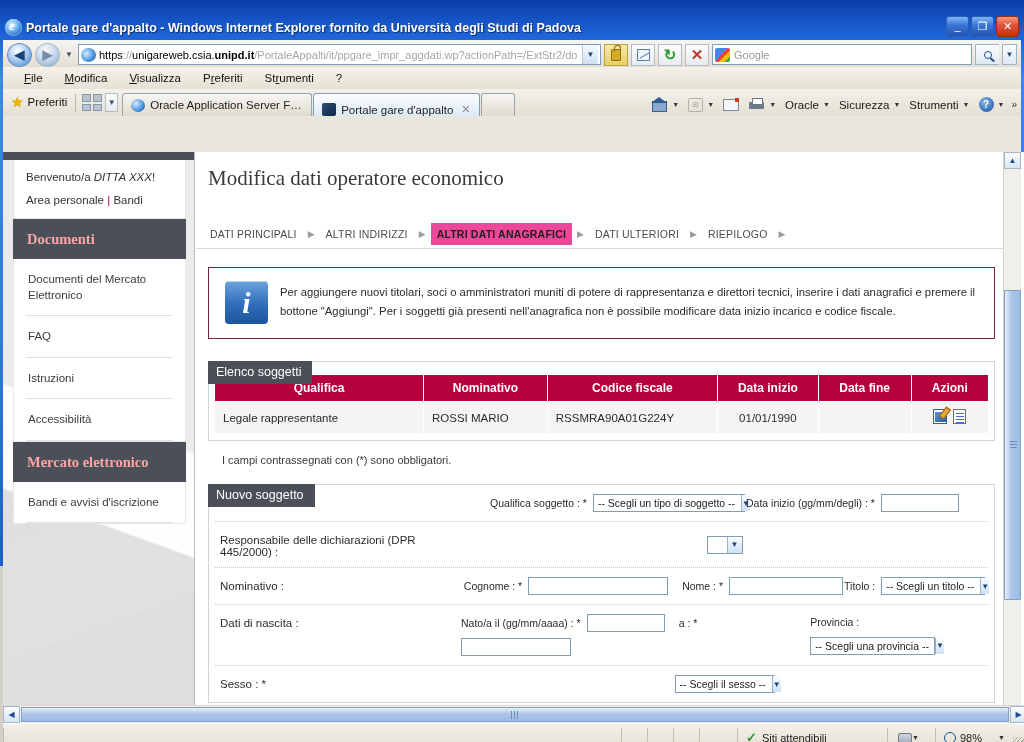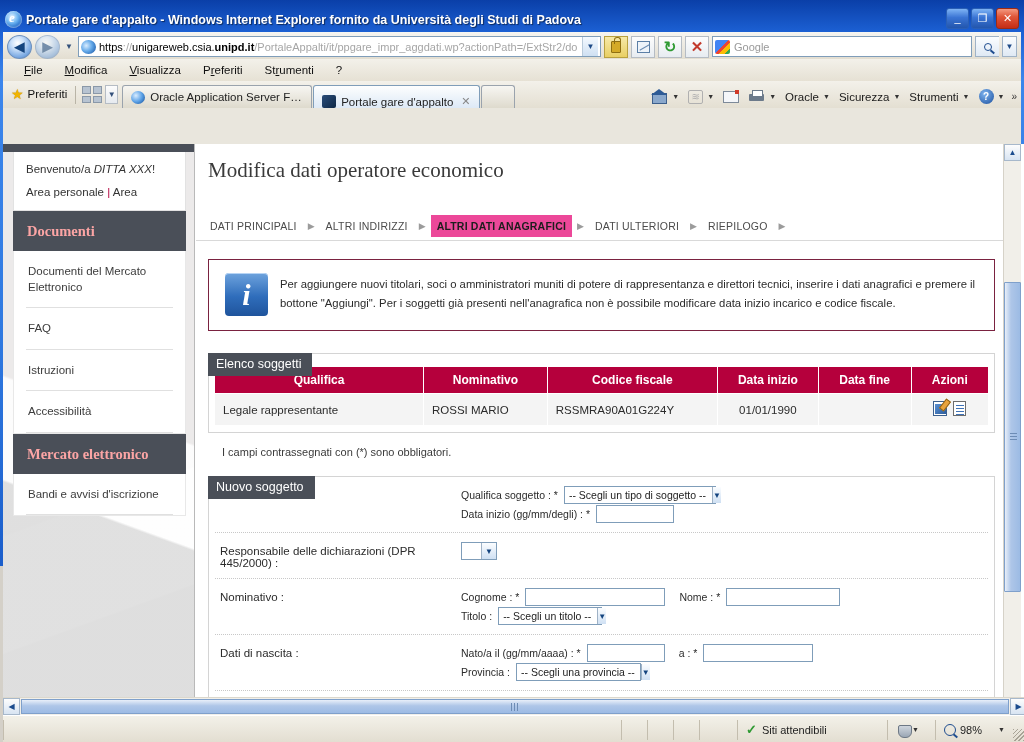--- a/index.html
+++ b/index.html
@@ -4,21 +4,21 @@
 <style>
   * { box-sizing: border-box; margin:0; padding:0; }
   html,body{
     width:1024px; height:742px; overflow:hidden;
     font-family:"Liberation Sans", sans-serif;
     background:#d4d0c8;
   }
   
   .win{ width:1024px; height:566px; position:relative;
         background:linear-gradient(to bottom,#0a3fa8 0%,#1d62d6 6%,#3c86ec 14%,#2f79e0 60%,#1b5ecb 100%);
-        padding:7px 3px 0 3px; }
+        padding:15px 3px 0 3px; }
   .titlebar{ height:25px; display:flex; align-items:center; position:relative; }
   .titlebar .ie-logo{ width:17px;height:17px;margin:0 4px 0 2px;border-radius:50%;
         background:radial-gradient(circle at 40% 35%,#e8f4ff 0%,#6fb6f2 40%,#1a63c4 75%,#0b3f8d 100%);
         box-shadow:inset 0 0 2px #fff; position:relative;}
   .titlebar .ie-logo:after{content:"e";position:absolute;left:4px;top:-1px;font:italic bold 13px "Liberation Serif",serif;color:#fff;}
   .title-text{ color:#fff; font-size:12.5px; font-weight:bold; text-shadow:1px 1px 1px rgba(0,0,0,.55); white-space:nowrap;}
   .wbtns{ position:absolute; right:2px; top:1px; display:flex; gap:2px;}
   .wbtn{ width:23px;height:21px;border:1px solid #2a5fb5;border-radius:3px;
          display:flex;align-items:center;justify-content:center;
          font-size:11px;color:#fff;font-family:"Liberation Sans",sans-serif;
@@ -170,21 +170,21 @@
   .ic-doc{ width:13px;height:15px;background:#fff;border:1px solid #6d6d6d;position:relative;display:inline-block;}
   .ic-doc:before{content:"";position:absolute;left:2px;top:3px;width:8px;height:1px;background:#3f72b6;
       box-shadow:0 3px 0 #3f72b6,0 6px 0 #3f72b6,0 9px 0 #3f72b6;}
 
   .reqnote{ font-size:11px;color:#3a3a3a;padding:13px 0 0 14px;}
 
   
   .frow{ display:flex;border-bottom:1px dotted #c8c8c8;padding:9px 0 9px 0;min-height:34px;}
   .frow:last-child{ border-bottom:none;}
   .flabel{ width:246px;flex:none;font-size:11.5px;color:#2b2b2b;padding-left:5px;padding-top:3px;}
-  .fctrl{ flex:1;display:flex;flex-direction:column;gap:1px;}
+  .fctrl{ flex:1;display:flex;gap:1px;justify-content:center;}
   .fline{ display:flex;align-items:center;gap:6px;flex-wrap:wrap;}
   .sublabel{ font-size:10.5px;color:#2b2b2b;}
   input.txt{ height:18px;border:1px solid #7f9db9;background:#fff;font-size:11px;padding:0 3px;
       font-family:"Liberation Sans",sans-serif;}
   .selbox{ height:18px;border:1px solid #7f9db9;background:#fff;display:inline-flex;align-items:center;
       font-size:10.5px;color:#222;padding-left:4px;}
   .selbox .lbl{ padding-right:6px;white-space:nowrap;}
   .selbox .arr{ width:15px;height:16px;margin-left:auto;display:flex;align-items:center;justify-content:center;
       background:linear-gradient(to bottom,#fbfdff,#cfe0f3);border-left:1px solid #9fb2c6;font-size:8px;color:#14447f;}
 
@@ -362,21 +362,21 @@
 
         <div class="sidebar">
           <div class="sb-topbar"></div>
 
           <div class="sb-card">
             <div class="sb-welcome">
               <div class="w1">
                 <span>Benvenuto/a </span><i>DITTA XXX</i><span>!</span>
               </div>
               <div class="w2">
-                <span>Area personale</span><span class="bar"> | </span><span>Area</span>
+                <span>Area personale</span><span class="bar"> | </span><span>Bandi</span>
               </div>
             </div>
           </div>
 
           <div class="sb-head">Documenti</div>
           <div class="sb-links">
             <div class="sb-link">Documenti del Mercato Elettronico</div>
             <div class="sb-link">FAQ</div>
             <div class="sb-link">Istruzioni</div>
             <div class="sb-link">Accessibilità</div>

